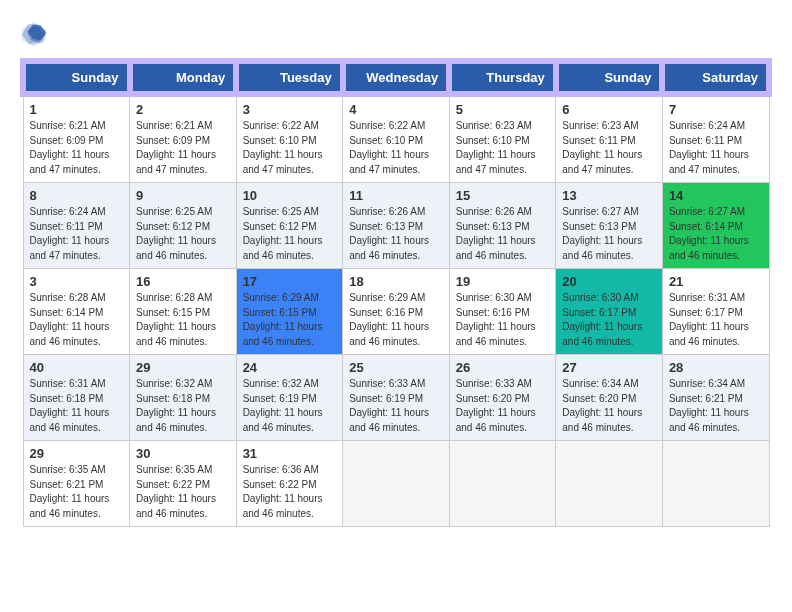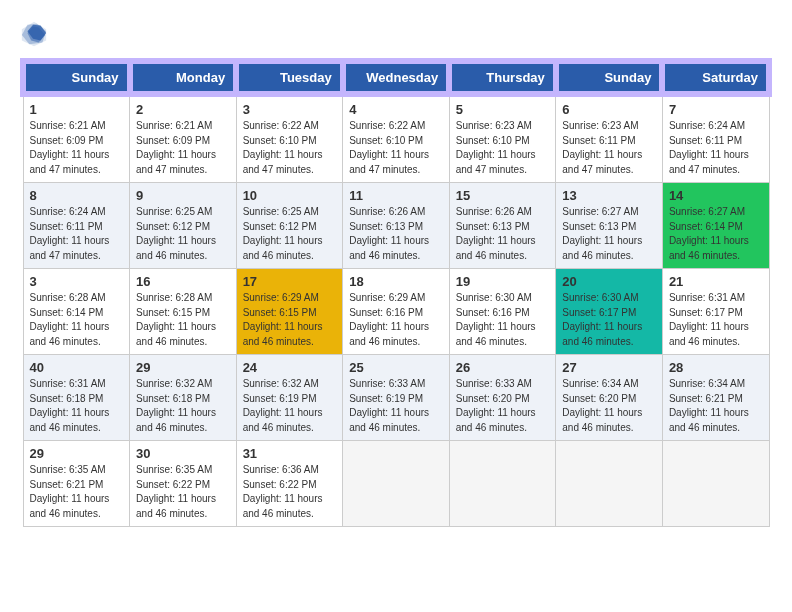--- a/index.html
+++ b/index.html
@@ -235,21 +235,21 @@
 Daylight: 11 hours
 and 46 minutes.</div>
         </td>
         <td style="background: rgb(255, 255, 255);">
           <span class="day-num">16</span>
           <div class="day-info" style="white-space: pre-line;">Sunrise: 6:28 AM
 Sunset: 6:15 PM
 Daylight: 11 hours
 and 46 minutes.</div>
         </td>
-        <td style="background: #eab308;">
+        <td style="background: #3b82f6;">
           <span class="day-num">17</span>
           <div class="day-info" style="white-space: pre-line;">Sunrise: 6:29 AM
 Sunset: 6:15 PM
 Daylight: 11 hours
 and 46 minutes.</div>
         </td>
         <td style="background: rgb(255, 255, 255);">
           <span class="day-num">18</span>
           <div class="day-info" style="white-space: pre-line;">Sunrise: 6:29 AM
 Sunset: 6:16 PM

